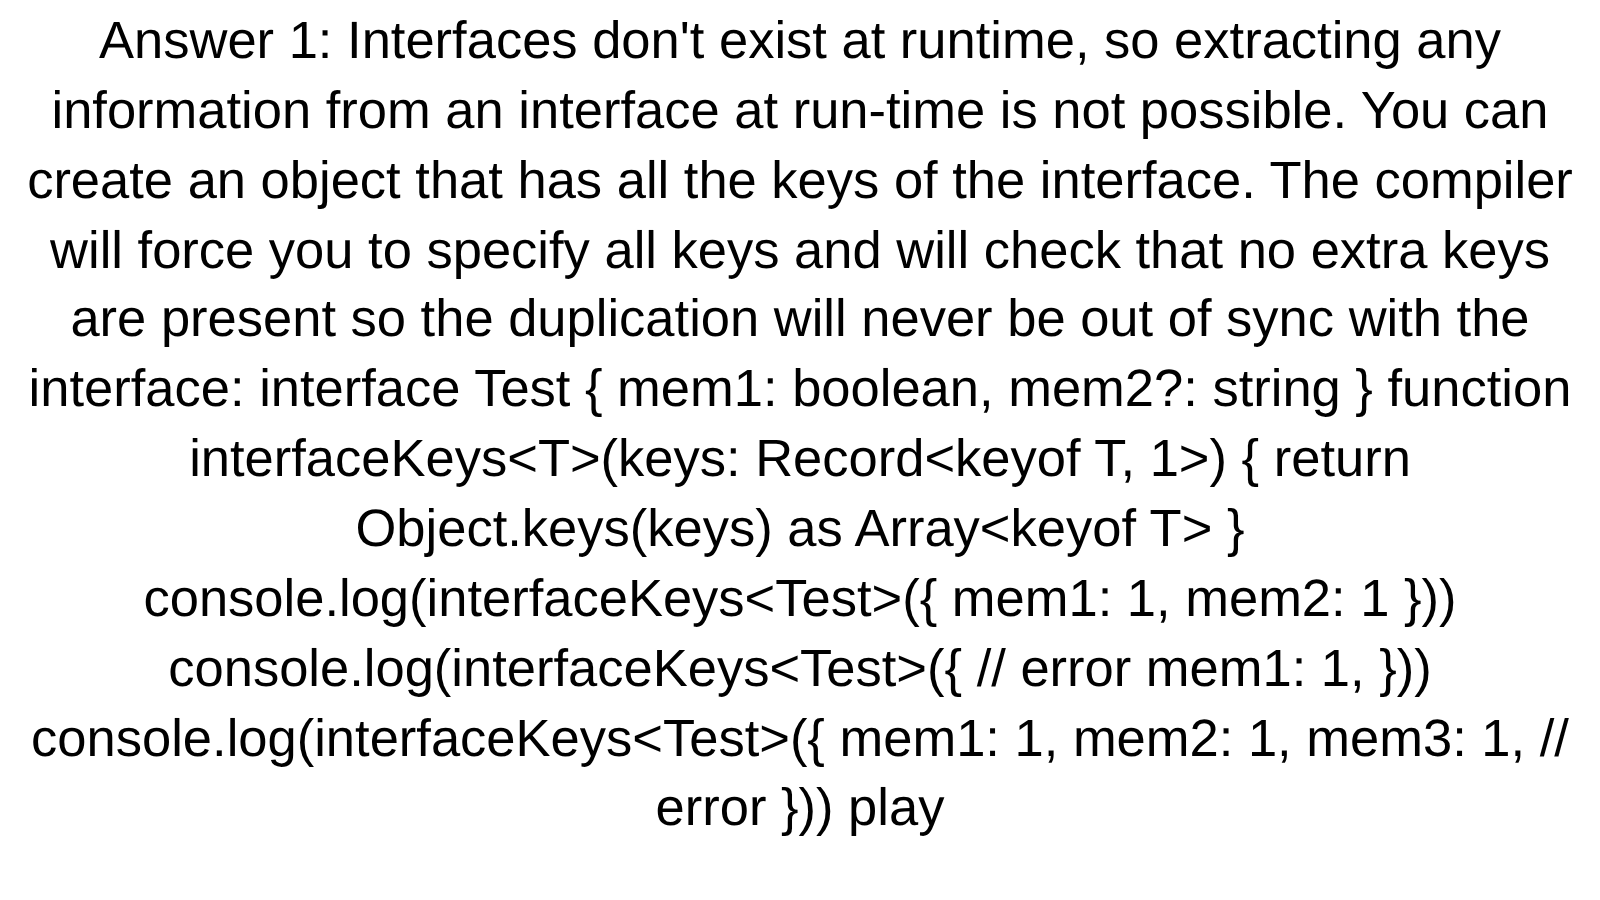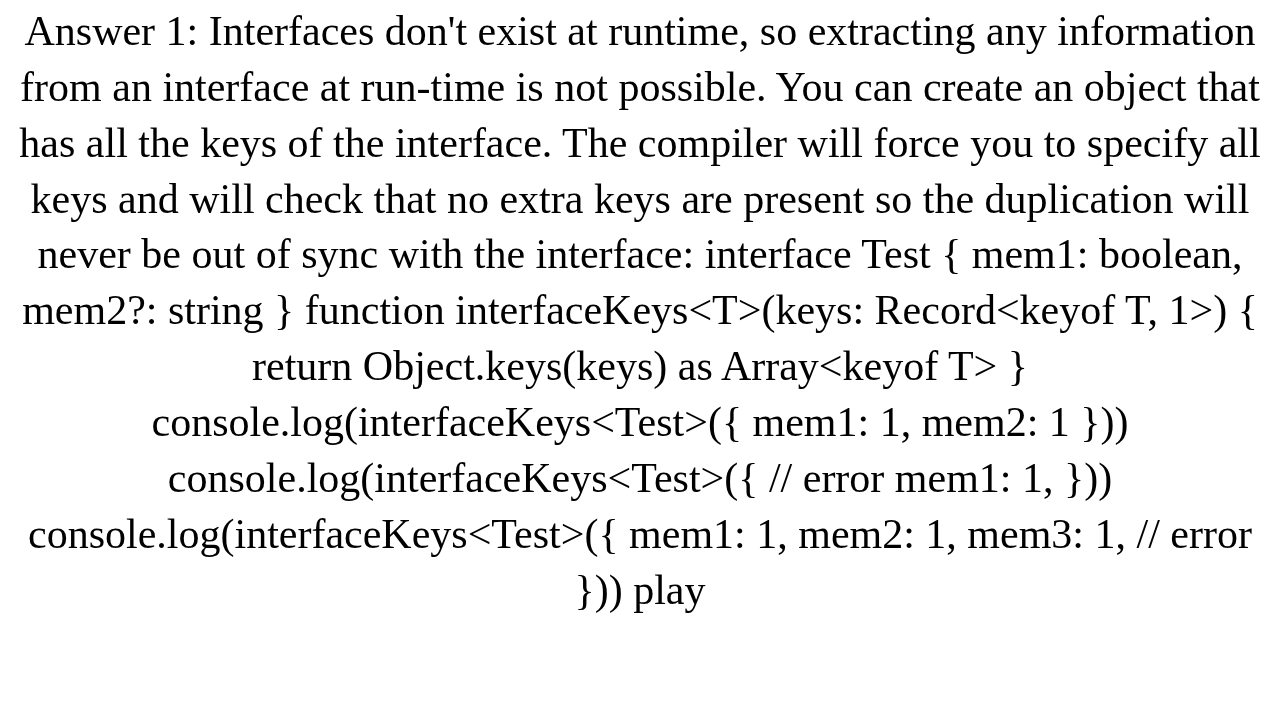--- a/index.html
+++ b/index.html
@@ -17,19 +17,18 @@
       justify-content: center;
       overflow: hidden;
     }
     .content {
       width: 1260px;
       text-align: center;
       font-size: 42px;
       line-height: 1.33;
       color: #000000;
       padding-top: 4px;
-      font-family: Liberation Serif, serif;
     }
   </style>
 </head>
 <body>
 
 <div class="content">Answer 1: Interfaces don't exist at runtime, so extracting any information from an interface at run-time is not possible. You can create an object that has all the keys of the interface. The compiler will force you to specify all keys and will check that no extra keys are present so the duplication will never be out of sync with the interface: interface Test {     mem1: boolean,     mem2?: string }  function interfaceKeys&lt;T&gt;(keys: Record&lt;keyof T, 1&gt;) {     return Object.keys(keys) as Array&lt;keyof T&gt; } console.log(interfaceKeys&lt;Test&gt;({     mem1: 1,     mem2: 1 }))  console.log(interfaceKeys&lt;Test&gt;({ // error     mem1: 1,  }))  console.log(interfaceKeys&lt;Test&gt;({     mem1: 1,     mem2: 1,     mem3: 1,     // error  }))  play</div>
 
 </body></html>

